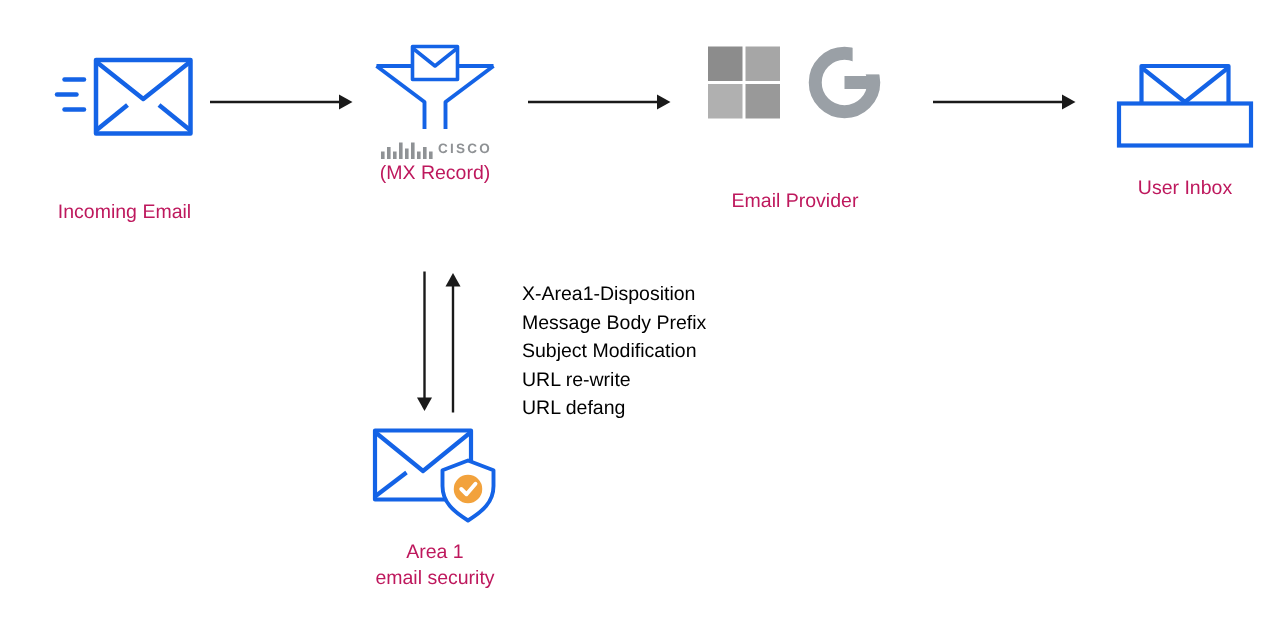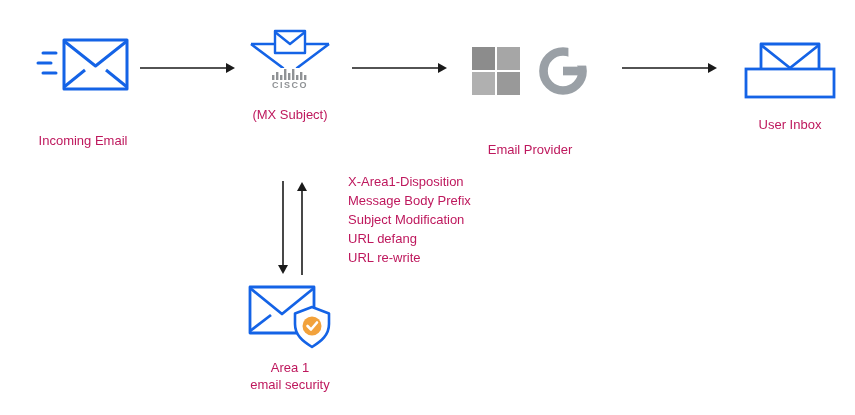--- a/index.html
+++ b/index.html
@@ -24,43 +24,42 @@
     text-align: center;
     color: #be185d;
     white-space: nowrap;
   }
   .arrow-abs { position: absolute; }
   .provider-row { display: flex; align-items: center; gap: 16px; }
   .antispam-icon-wrap { position: relative; width: 90px; height: 78px; }
   .cisco-logo {
     position: absolute;
     left: 50%;
-    bottom: 16px;
+    bottom: 0;
     transform: translateX(-50%);
     background: #ffffff;
     padding: 0 3px;
     display: flex;
-    flex-direction: column;
-    align-items: center;
+    flex-direction: row;
     line-height: 1;
   }
   .cisco-text {
     font-size: 9px;
     font-weight: bold;
     letter-spacing: 1.5px;
     color: #8f9295;
     margin-top: 1px;
   }
   .annotations {
     position: absolute;
     left: 348px;
-    top: 172px;
+    top: 186px;
     font-size: 13px;
     line-height: 19px;
-    color: #be185d;
+    color: #000000;
   }
 </style>
 </head>
 <body>
 
 <div class="canvas">
 
   <div class="node" style="left:18px; top:36px; width:130px;">
     <svg width="96" height="58" viewBox="0 0 96 58">
       <g stroke="#1463e6" stroke-width="3" fill="none" stroke-linecap="round">
@@ -106,29 +105,29 @@
             <rect x="18" y="5" width="2.4" height="7"></rect>
             <rect x="22" y="1" width="2.4" height="11"></rect>
             <rect x="26" y="7" width="2.4" height="5"></rect>
             <rect x="30" y="4" width="2.4" height="8"></rect>
             <rect x="34" y="7" width="2.4" height="5"></rect>
           </g>
         </svg>
         <div class="cisco-text">CISCO</div>
       </div>
     </div>
-    <div class="label">(MX Subject)</div>
+    <div class="label">(MX Record)</div>
   </div>
 
   <svg class="arrow-abs" style="left:352px; top:60px;" width="96" height="16" viewBox="0 0 96 16">
     <line x1="0" y1="8" x2="87" y2="8" stroke="#1a1a1a" stroke-width="1.6"></line>
     <polygon points="86,3 95,8 86,13" fill="#1a1a1a"></polygon>
   </svg>
 
-  <div class="node" style="left:455px; top:45px; width:150px;justify-content:flex-end;">
+  <div class="node" style="left:455px; top:29px; width:150px;justify-content:flex-end;">
     <div class="provider-row">
       <svg width="50" height="50" viewBox="0 0 50 50">
         <rect x="1" y="1" width="23" height="23" fill="#8c8c8c"></rect>
         <rect x="26" y="1" width="23" height="23" fill="#a6a6a6"></rect>
         <rect x="1" y="26" width="23" height="23" fill="#b0b0b0"></rect>
         <rect x="26" y="26" width="23" height="23" fill="#999999"></rect>
       </svg>
       <svg width="52" height="52" viewBox="0 0 48 48">
         <circle cx="24" cy="24" r="18" fill="none" stroke="#9aa0a6" stroke-width="8"></circle>
         <rect x="29" y="2" width="19" height="17" fill="#ffffff"></rect>
@@ -162,22 +161,22 @@
     <g>
       <line x1="30" y1="10" x2="30" y2="95" stroke="#1a1a1a" stroke-width="1.6"></line>
       <polygon points="25,11 35,11 30,2" fill="#1a1a1a"></polygon>
     </g>
   </svg>
 
   <div class="annotations">
     <div>X-Area1-Disposition</div>
     <div>Message Body Prefix</div>
     <div>Subject Modification</div>
+    <div>URL re-write</div>
     <div>URL defang</div>
-    <div>URL re-write</div>
   </div>
 
   <div class="node" style="left:235px; top:283px; width:110px;">
     <svg width="96" height="70" viewBox="0 0 96 70">
       <g stroke="#1463e6" stroke-width="2.8" fill="#ffffff" stroke-linejoin="round">
         <rect x="8" y="4" width="64" height="46"></rect>
         <path d="M8 5 L40 31 L72 5" fill="none"></path>
         <path d="M8 48 L29 32" fill="none"></path>
       </g>
       <g>

